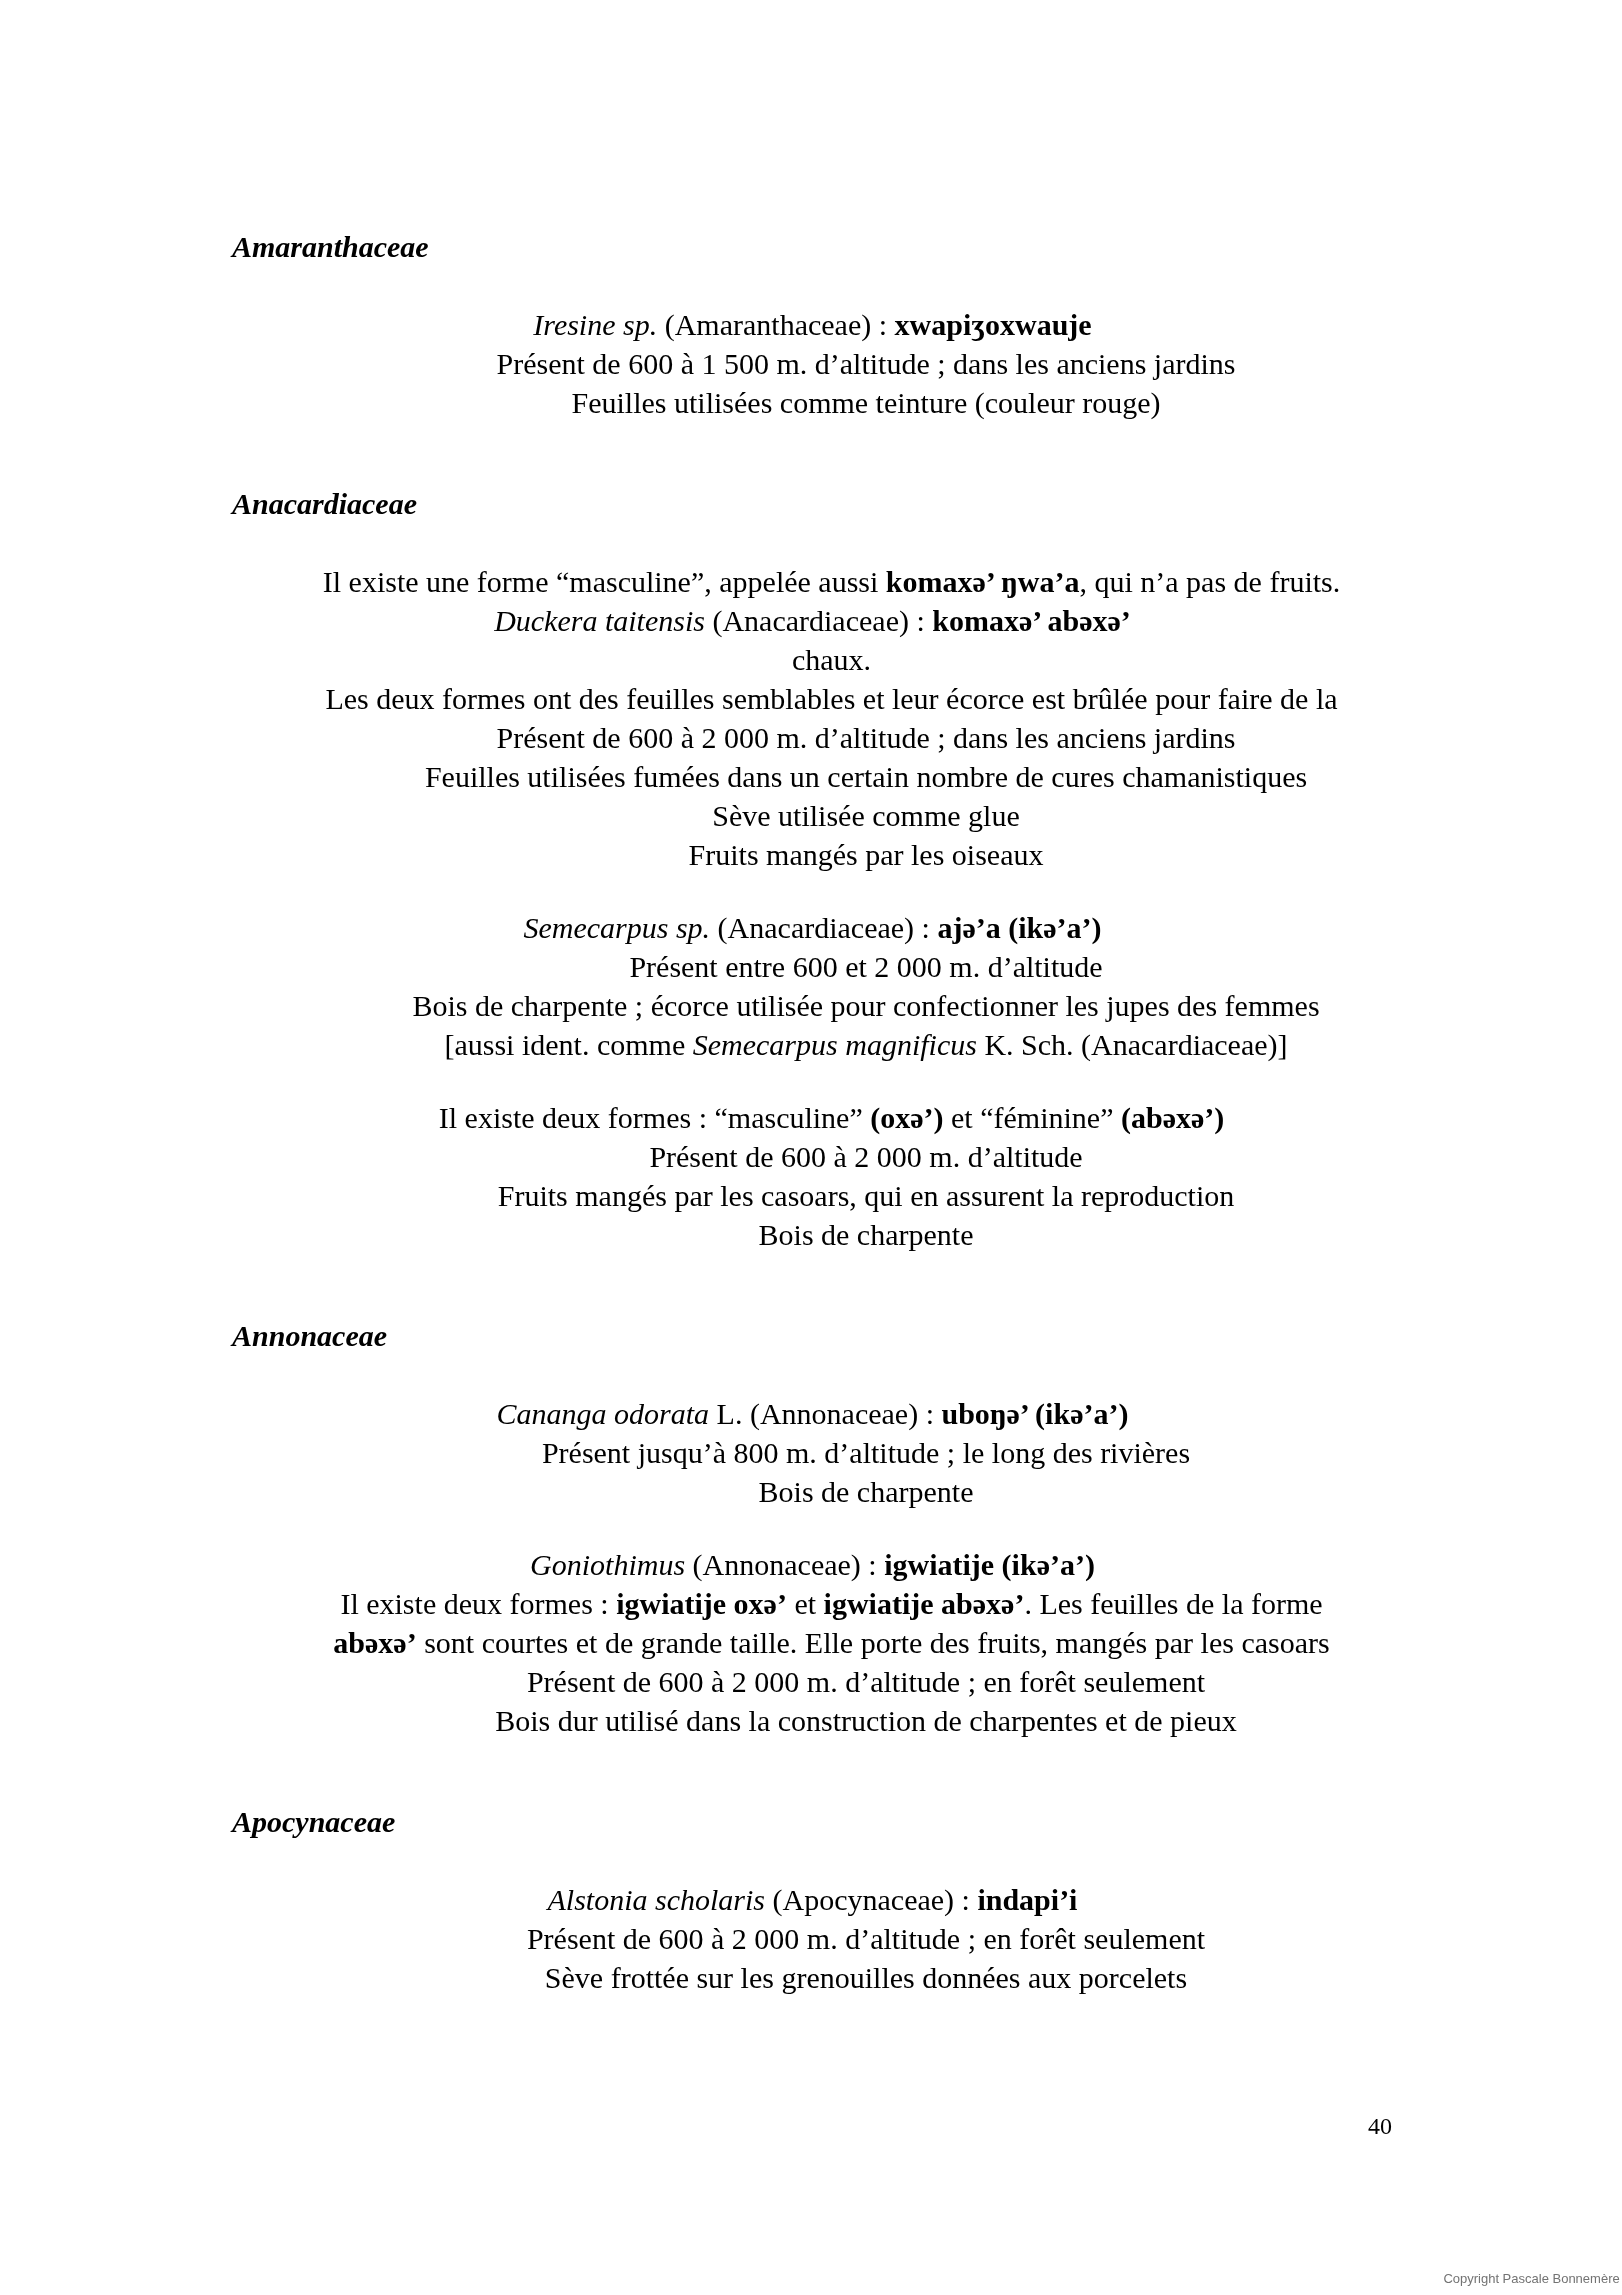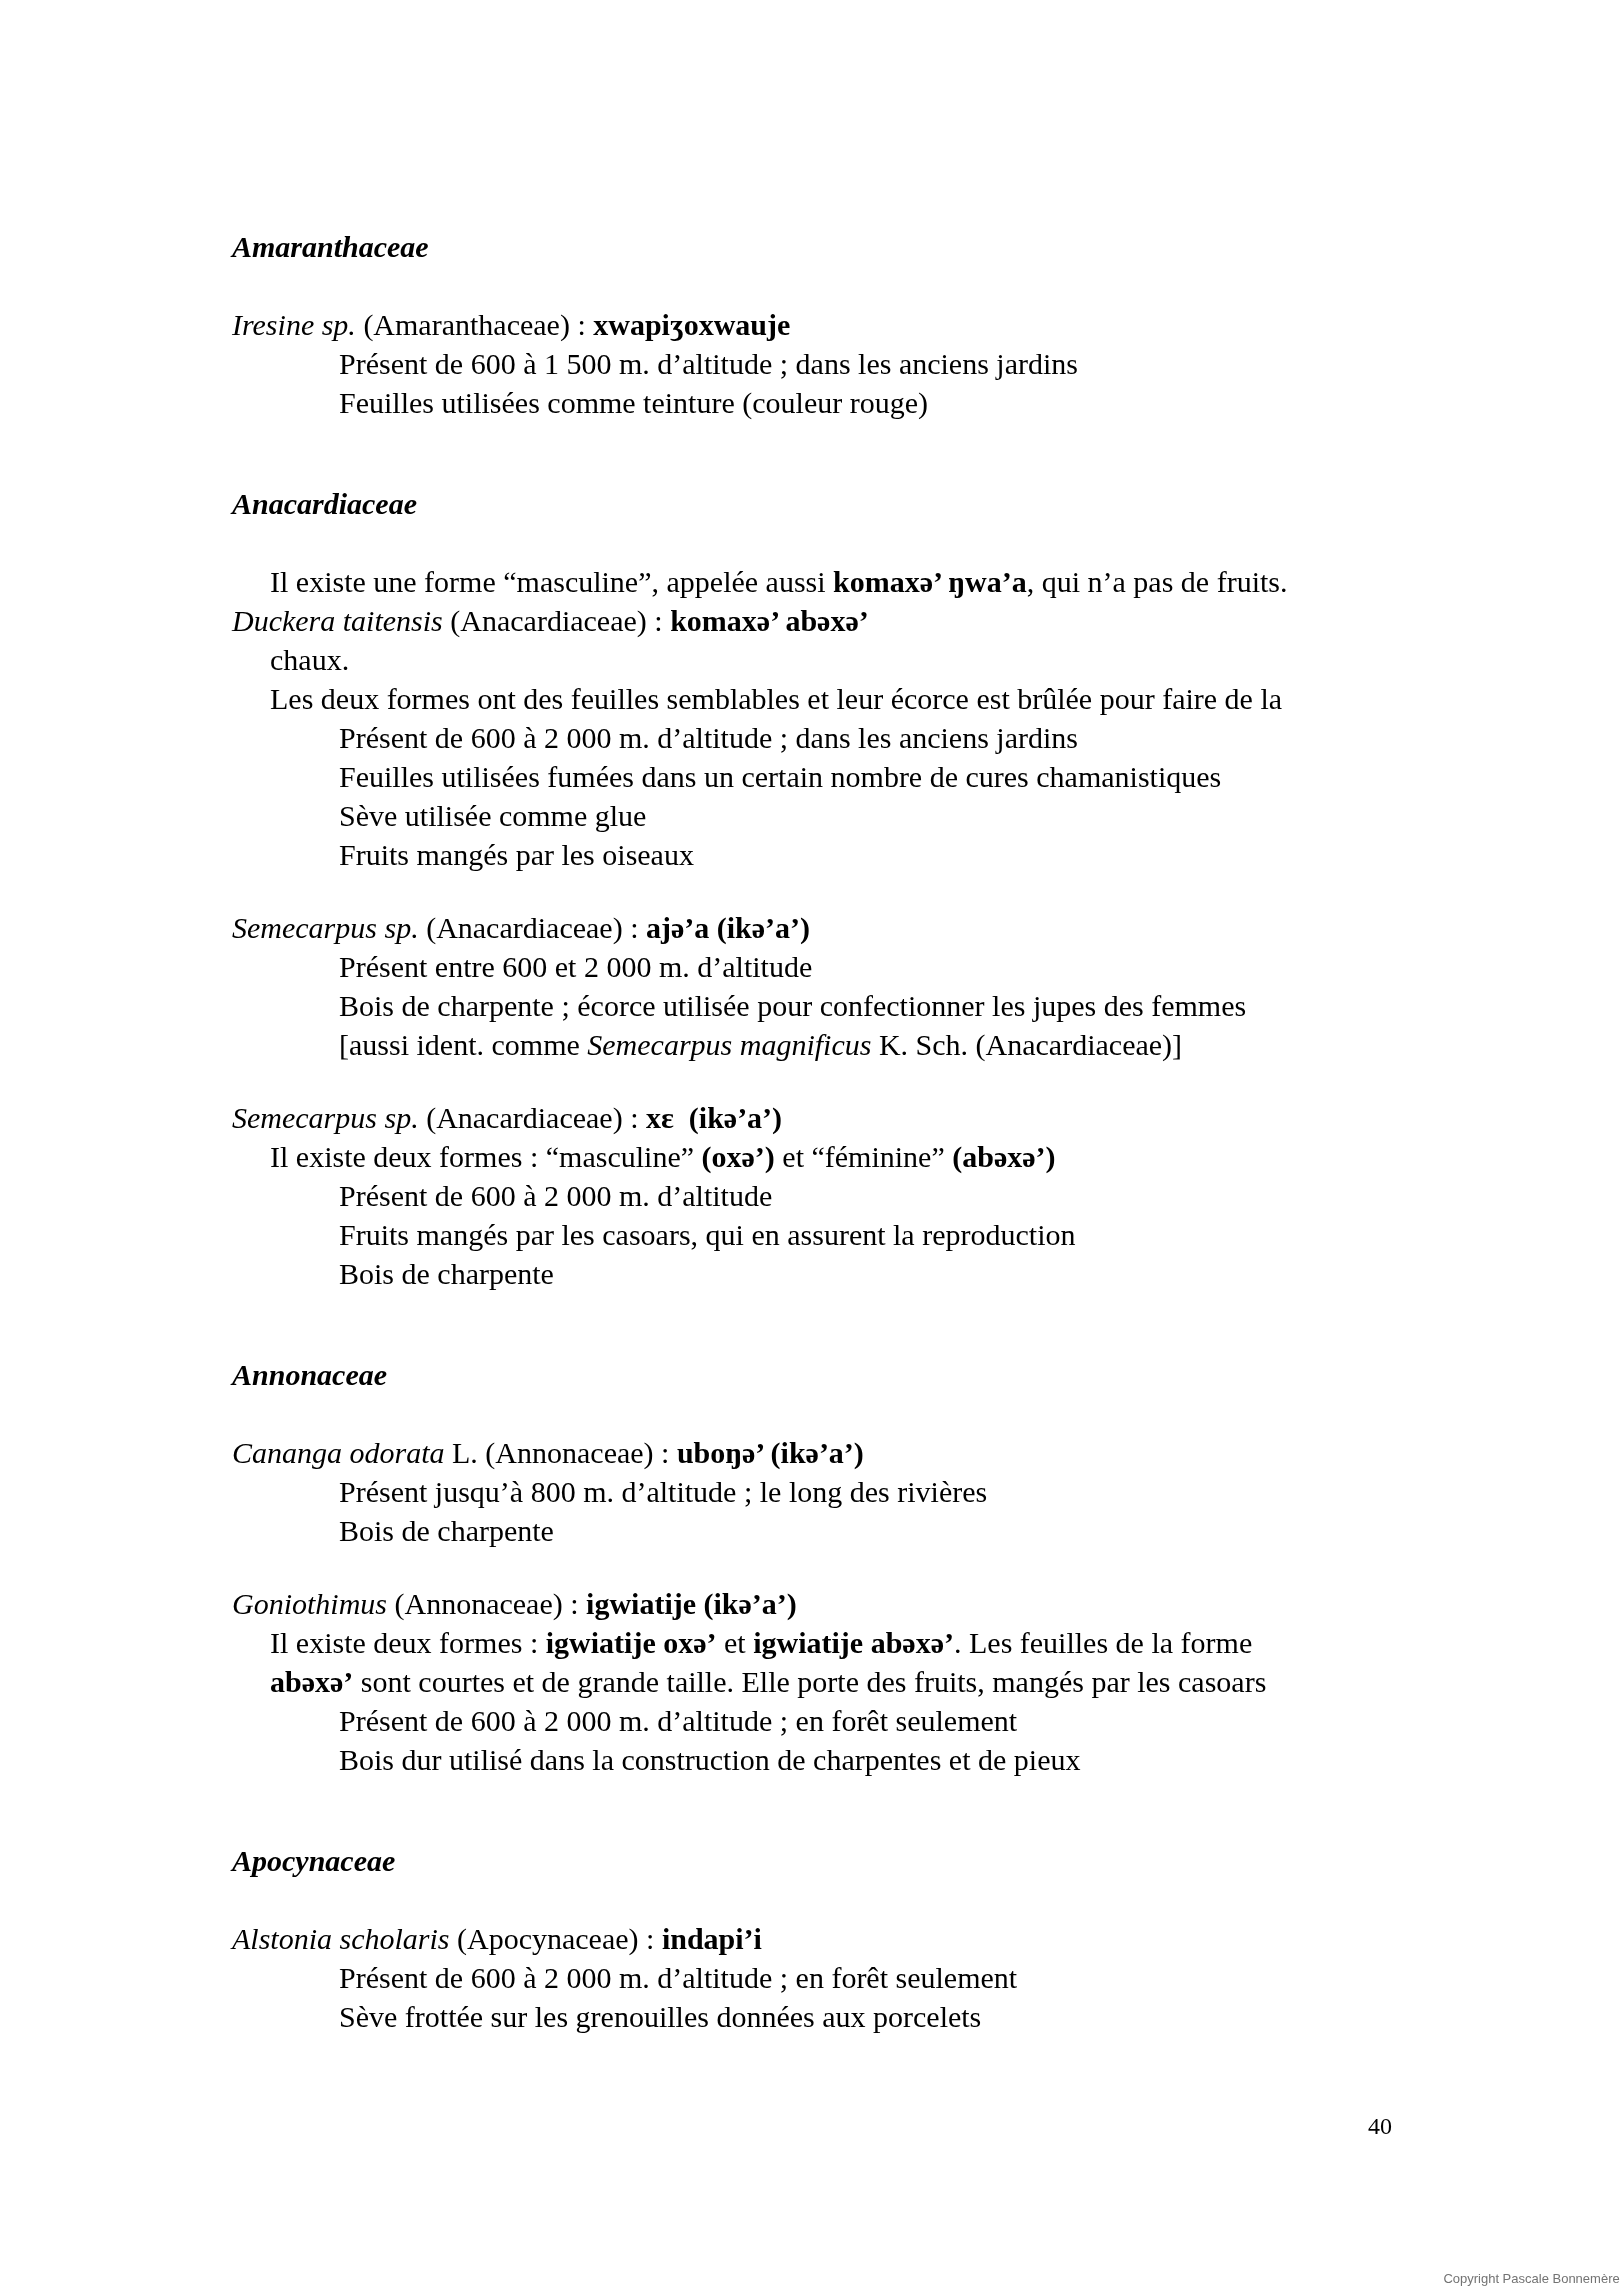--- a/index.html
+++ b/index.html
@@ -20,21 +20,21 @@
   }
   .section{margin-top:62px;}
   .section:first-child{margin-top:0;}
   .family-heading{
     font-weight:bold;
     font-style:italic;
     margin:0 0 39px 0;
     white-space:pre;
   }
   .entry{margin-top:34px;}
-  .line{white-space:pre;}
+  .line{white-space:pre;text-align:center;}
   .indent-0{margin-left:0;}
   .indent-1{margin-left:38px;}
   .indent-2{margin-left:107px;}
   .seg-r{font-style:normal;font-weight:normal;}
   .seg-i{font-style:italic;}
   .seg-b{font-weight:bold;}
   .page-number{
     position:absolute;
     top:2111px;
     right:231px;
@@ -76,21 +76,20 @@
           <div class="line indent-2"><span class="seg-r">Sève utilisée comme glue</span></div>
           <div class="line indent-2"><span class="seg-r">Fruits mangés par les oiseaux</span></div>
         </div>
         <div class="entry">
           <div class="line indent-0"><span class="seg-i">Semecarpus sp.</span><span class="seg-r"> (Anacardiaceae) : </span><span class="seg-b">ajə’a (ikə’a’)</span></div>
           <div class="line indent-2"><span class="seg-r">Présent entre 600 et 2 000 m. d’altitude</span></div>
           <div class="line indent-2"><span class="seg-r">Bois de charpente ; écorce utilisée pour confectionner les jupes des femmes</span></div>
           <div class="line indent-2"><span class="seg-r">[aussi ident. comme </span><span class="seg-i">Semecarpus magnificus</span><span class="seg-r"> K. Sch. (Anacardiaceae)]</span></div>
         </div>
         <div class="entry">
-          <div class="line indent-0"><span class="seg-i">Semecarpus sp.</span><span class="seg-r"> (Anacardiaceae) : </span><span class="seg-b">xɛ  (ikə’a’)</span></div>
           <div class="line indent-1"><span class="seg-r">Il existe deux formes : “masculine” </span><span class="seg-b">(oxə’)</span><span class="seg-r"> et “féminine” </span><span class="seg-b">(abəxə’)</span></div>
           <div class="line indent-2"><span class="seg-r">Présent de 600 à 2 000 m. d’altitude</span></div>
           <div class="line indent-2"><span class="seg-r">Fruits mangés par les casoars, qui en assurent la reproduction</span></div>
           <div class="line indent-2"><span class="seg-r">Bois de charpente</span></div>
         </div>
       </section>
       <section class="section">
         <div class="family-heading">Annonaceae</div>
         <div class="entry">
           <div class="line indent-0"><span class="seg-i">Cananga odorata</span><span class="seg-r"> L. (Annonaceae) : </span><span class="seg-b">uboŋə’ (ikə’a’)</span></div>

